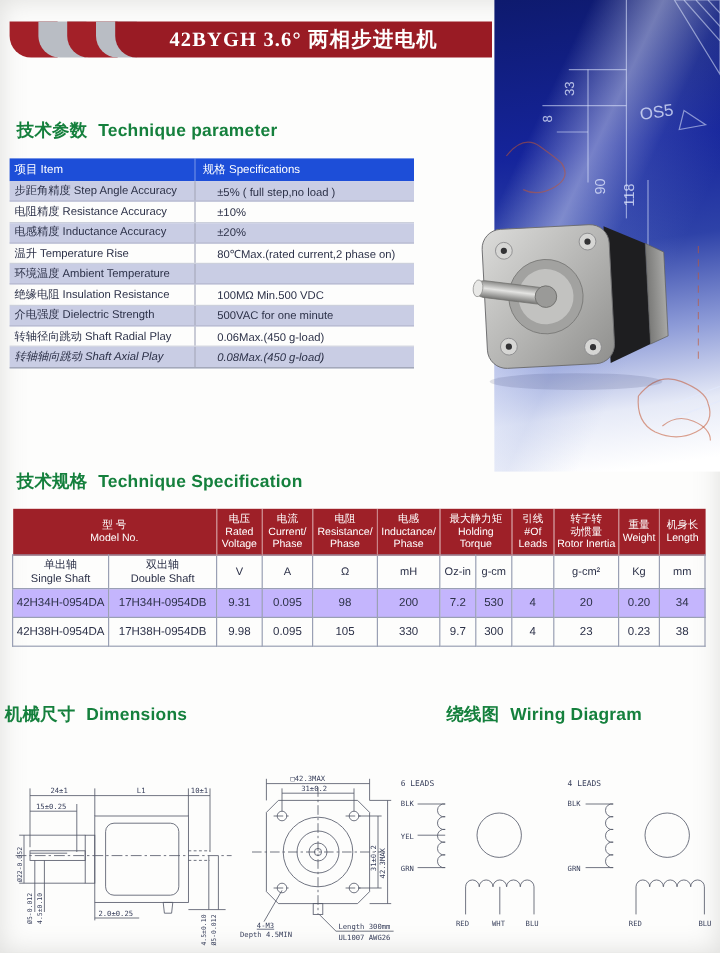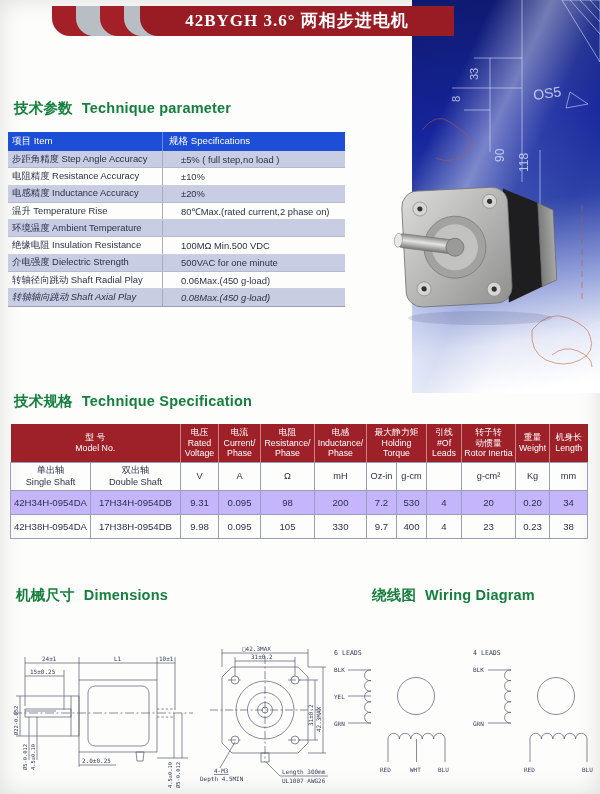--- a/index.html
+++ b/index.html
@@ -11,37 +11,37 @@
   .blueprint-panel { position:absolute; left:412px; top:0; width:188px; height:393px;
      background: linear-gradient(172deg, #0e1a6e 0%, #15249b 32%, #2e42a8 52%, #8e9cd8 70%, #e6eaf7 85%, #ffffff 97%); }
   .blueprint-panel:before { content:""; position:absolute; inset:0;
      background: linear-gradient(115deg, transparent 22%, rgba(235,240,255,0.45) 38%, rgba(130,150,215,0.18) 52%, transparent 68%); }
   .blueprint-panel svg { position:absolute; inset:0; }
 
   
   .motor-photo { position:absolute; left:388px; top:178px; width:182px; height:150px; }
 
   
-  .banner { position:absolute; left:0; top:6px; width:410px; height:30px;margin-left:44px; }
+  .banner { position:absolute; left:0; top:18px; width:410px; height:30px; }
   .stripe { position:absolute; top:0; height:30px; border-bottom-left-radius:18px; }
   .s1 { left:8px;  width:40px; background:#a32028; }
   .s2 { left:32px; width:40px; background:#b9bdc4; }
   .s3 { left:56px; width:42px; background:#a32028; }
   .s4 { left:80px; width:34px; background:#b9bdc4; }
   .banner-bar { position:absolute; left:96px; right:0; top:0; height:30px; background:#991b24;
                 border-bottom-left-radius:18px; text-align:center; }
   .banner-title { font-family:"Liberation Serif", serif; font-weight:bold; font-size:17px;
                   color:#ffffff; line-height:30px; letter-spacing:1px; }
 
   
   .heading { position:absolute; font-weight:bold; font-size:14.5px; color:#15803d; letter-spacing:0.2px; }
   .heading .zh { margin-right:9px; }
   .h-param { left:14px; top:99px; }
   .h-spec  { left:14px; top:392px; }
-  .h-dim   { left:16px; top:586px; }
+  .h-dim   { left:4px; top:586px; }
   .h-wire  { left:372px; top:586px; }
 
   
   .param-table { position:absolute; left:8px; top:132px; width:337px; font-size:9.4px; color:#2c3148; }
   .pt-head { background:#1d4ed8; color:#fff; height:19px; display:flex; align-items:center; font-size:9.6px; }
   .pt-row  { height:17.3px; display:flex; align-items:center; box-sizing:border-box;
              border-bottom:1px solid #ccd0dc;gap:12px; }
   .pt-row:nth-of-type(even) { background:#c9cde4; border-bottom:1px solid #b6bad0; }
   .pt-row:last-child { border-bottom:1px solid #9aa0b0;font-style:italic; }
   .c1 { width:150px; padding-left:4px; flex:none; align-self:stretch; display:flex; align-items:center;
@@ -294,21 +294,21 @@
         <td>34</td>
       </tr>
       <tr>
         <td>42H38H-0954DA</td>
         <td>17H38H-0954DB</td>
         <td>9.98</td>
         <td>0.095</td>
         <td>105</td>
         <td>330</td>
         <td>9.7</td>
-        <td>400</td>
+        <td>300</td>
         <td>4</td>
         <td>23</td>
         <td>0.23</td>
         <td>38</td>
       </tr>
     </tbody>
   </table>
 
   <svg class="drawing d-side cad" width="192" height="154" viewBox="0 0 192 154">
     <line x1="17" y1="23" x2="167" y2="23"></line>

